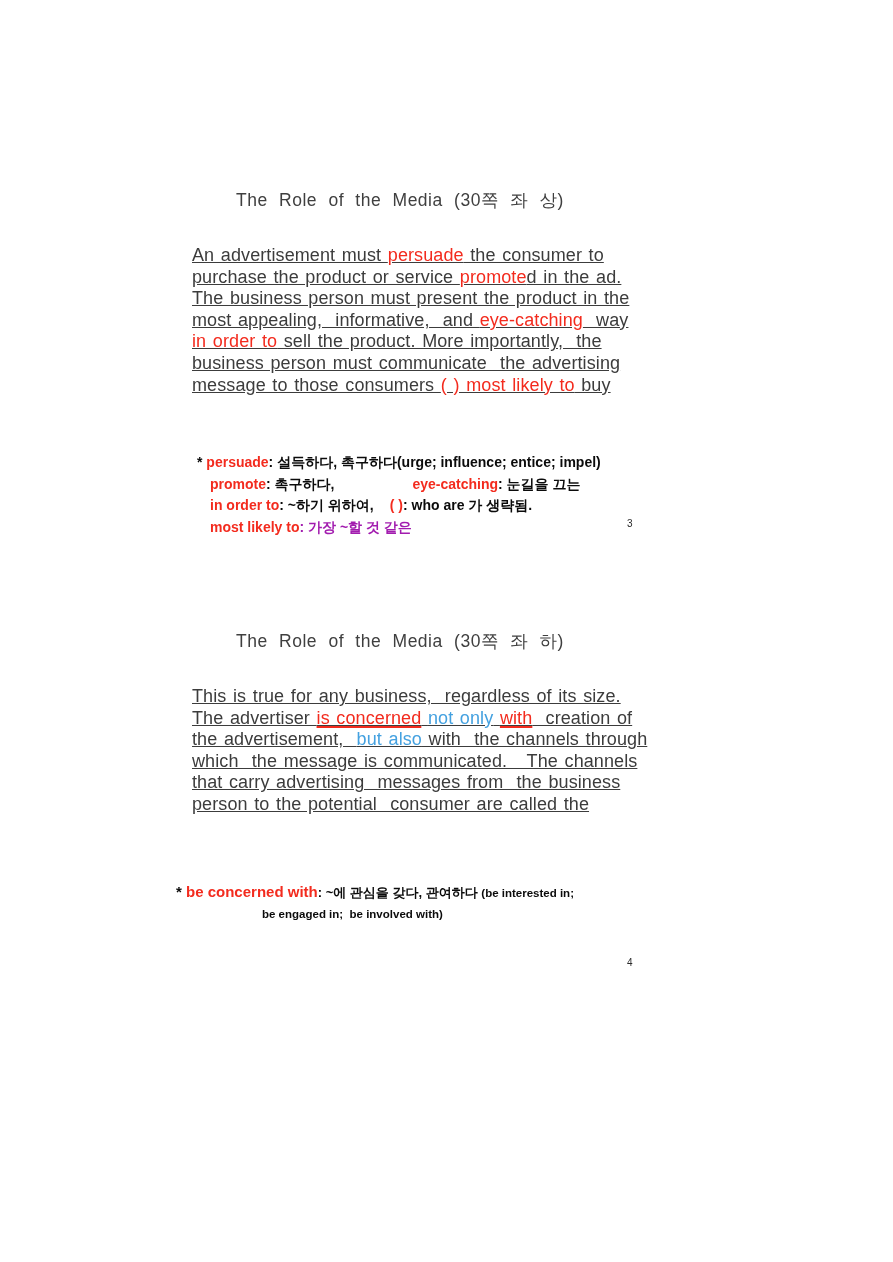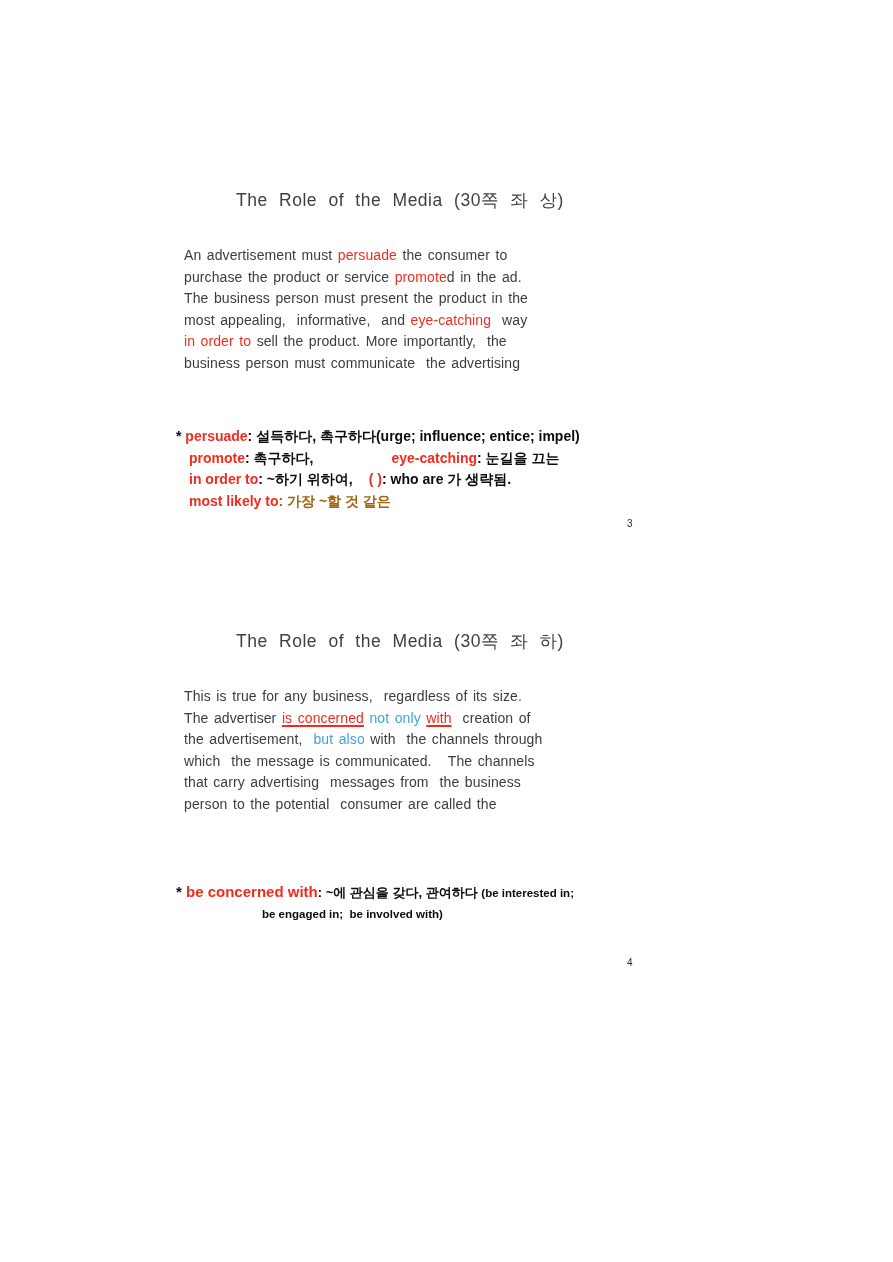--- a/index.html
+++ b/index.html
@@ -19,39 +19,40 @@
     font-size: 17.5px;
     color: #3f3f3f;
     letter-spacing: 0.5px;
     word-spacing: 6px;
     white-space: pre;
   }
   .t1 { top: 188px; }
   .t2 { top: 629px; }
   .para {
     position: absolute;
-    left: 184px;
+    left: 192px;
     color: #3c3c3c;
-    font-size: 14px;
+    font-size: 18px;
     line-height: 21.6px;
     letter-spacing: 0.1px;
     word-spacing: 1.5px;
+    text-decoration: underline;
   }
   .p1 { top: 245px; }
   .p2 { top: 686px; }
   .vocab {
     position: absolute;
     left: 176px;
     color: #0b0b0b;
     font-weight: bold;
     font-size: 14px;
     line-height: 21.6px;
     letter-spacing: 0px;
   }
-  .v1 { top: 426px; }
+  .v1 { top: 452px; margin-left: 21px; }
   .v2 { top: 882px; line-height: 20px; }
   .line { white-space: pre; }
   .pagenum {
     position: absolute;
     left: 627px;
     font-size: 10px;
     color: #2a2a2a;
   }
   .pn1 { top: 518px; }
   .pn2 { top: 957px; }
@@ -64,26 +65,27 @@
 
   <section>
     <div class="title t1">The Role of the Media (30쪽 좌 상)</div>
     <div class="para p1">
         <div class="line"><span>An advertisement must </span><span style="color: rgb(243, 43, 30);">persuade</span><span> the consumer to</span></div>
         <div class="line"><span>purchase the product or service </span><span style="color: rgb(243, 43, 30);">promote</span><span>d in the ad.</span></div>
         <div class="line"><span>The business person must present the product in the</span></div>
         <div class="line"><span>most appealing,  informative,  and </span><span style="color: rgb(243, 43, 30);">eye-catching</span><span>  way</span></div>
         <div class="line"><span style="color: rgb(243, 43, 30);">in order to</span><span> sell the product. More importantly,  the</span></div>
         <div class="line"><span>business person must communicate  the advertising</span></div>
+        <div class="line"><span>message to those consumers </span><span style="color: rgb(243, 43, 30);">( ) most likely to</span><span> buy</span></div>
       </div>
     <div class="vocab v1">
         <div class="line"><span style="color: rgb(11, 11, 11);">* </span><span style="color: rgb(243, 43, 30);">persuade</span><span style="color: rgb(11, 11, 11);">: 설득하다, 촉구하다(urge; influence; entice; impel)</span></div>
         <div class="line" style="padding-left: 13px;"><span style="color: rgb(243, 43, 30);">promote</span><span style="color: rgb(11, 11, 11);">: 촉구하다,</span><span style="display: inline-block; width: 78px;"></span><span style="color: rgb(243, 43, 30);">eye-catching</span><span style="color: rgb(11, 11, 11);">: 눈길을 끄는</span></div>
         <div class="line" style="padding-left: 13px;"><span style="color: rgb(243, 43, 30);">in order to</span><span style="color: rgb(11, 11, 11);">: ~하기 위하여,</span><span style="display: inline-block; width: 16px;"></span><span style="color: rgb(243, 43, 30);">( )</span><span style="color: rgb(11, 11, 11);">: who are 가 생략됨.</span></div>
-        <div class="line" style="padding-left: 13px;"><span style="color: rgb(243, 43, 30);">most likely to</span><span style="color: #a16207;">: 가장 ~할 것 같은</span></div>
+        <div class="line" style="padding-left: 13px;"><span style="color: rgb(243, 43, 30);">most likely to</span><span style="color: #a21caf;">: 가장 ~할 것 같은</span></div>
       </div>
     <div class="pagenum pn1">3</div>
   </section>
 
   <section>
     <div class="title t2">The Role of the Media (30쪽 좌 하)</div>
     <div class="para p2">
         <div class="line"><span>This is true for any business,  regardless of its size.</span></div>
         <div class="line"><span>The advertiser </span><span class="u" style="color: rgb(243, 43, 30);">is concerned</span><span> </span><span style="color: rgb(68, 161, 224);">not only</span><span> </span><span class="u" style="color: rgb(243, 43, 30);">with</span><span>  creation of</span></div>
         <div class="line"><span>the advertisement,  </span><span style="color: rgb(68, 161, 224);">but also</span><span> with  the channels through</span></div>

